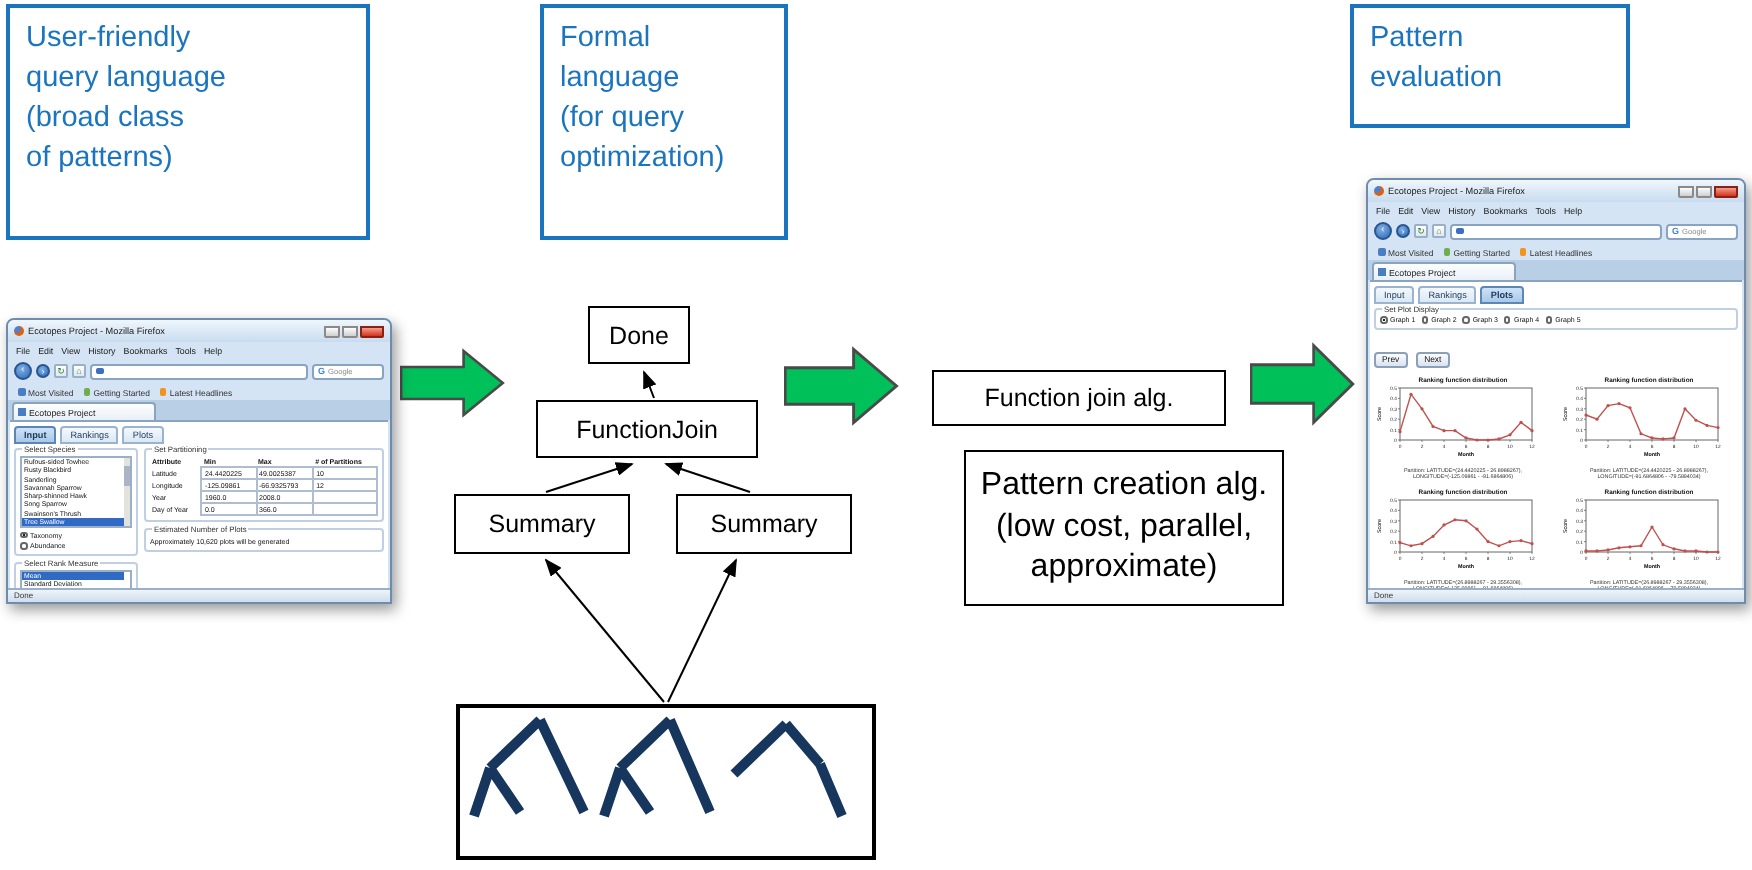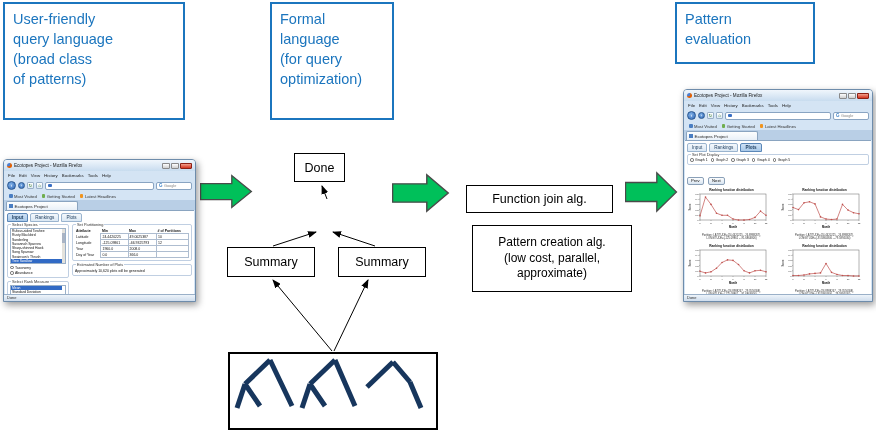--- a/index.html
+++ b/index.html
@@ -21,21 +21,21 @@
   
   .plan-box, .alg-box { position:absolute; background:#fff; border:1px solid #000;
     display:flex; align-items:center; justify-content:center; text-align:center;
     font-size:12.5px; color:#000; }
   #pb-sort { left:294px; top:153px; width:51px;  height:29px; }
   #pb-fj   { left:268px; top:200px; width:111px; height:29px; }
   #pb-sl   { left:227px; top:247px; width:88px;  height:30px; }
   #pb-sr   { left:338px; top:247px; width:88px;  height:30px; }
   #alg1 { left:466px; top:146px; width:160px; height:27px; }
   #alg2 { left:466px; top:185px; width:147px; height:28px; }
-  #alg3 { left:472px; top:225px; width:160px; height:67px; white-space:pre-line; line-height:1.3; font-size:12px; }
+  #alg3 { left:482px; top:225px; width:160px; height:78px; white-space:pre-line; line-height:1.3; font-size:16px; }
 
   
   #model-box { position:absolute; left:228px; top:352px; width:210px; height:78px;
     border:2px solid #000; background:#fff; }
   #model-label { position:absolute; bottom:1px; width:100%; text-align:center; font-size:13px; color:#000; }
 
   
   .green-arrow { position:absolute; }
   #ga1 { left:200px; top:174px; width:53px; height:35px; }
   #ga2 { left:392px; top:173px; width:58px; height:40px; }
@@ -141,20 +141,21 @@
       <polygon points="1,19 60,19 60,3 97,35 60,67 60,51 1,51" fill="#00C05A" stroke="#4a4a4a" stroke-width="2.5"></polygon>
     </svg>
   <svg class="green-arrow" id="ga2" viewBox="0 0 100 70" preserveAspectRatio="none">
       <polygon points="1,19 60,19 60,3 97,35 60,67 60,51 1,51" fill="#00C05A" stroke="#4a4a4a" stroke-width="2.5"></polygon>
     </svg>
   <svg class="green-arrow" id="ga3" viewBox="0 0 100 70" preserveAspectRatio="none">
       <polygon points="1,19 60,19 60,3 97,35 60,67 60,51 1,51" fill="#00C05A" stroke="#4a4a4a" stroke-width="2.5"></polygon>
     </svg>
 
   <div class="plan-box" id="pb-sort">Done</div>
+  <div class="plan-box" id="pb-fj">FunctionJoin</div>
   <div class="plan-box" id="pb-sl">Summary</div>
   <div class="plan-box" id="pb-sr">Summary</div>
 
   <div class="alg-box" id="alg2">Function join alg.</div>
   <div class="alg-box" id="alg3">Pattern creation alg.
 (low cost, parallel,
 approximate)</div>
 
   <div id="model-box">
     <svg width="206" height="60" viewBox="0 0 206 60">

